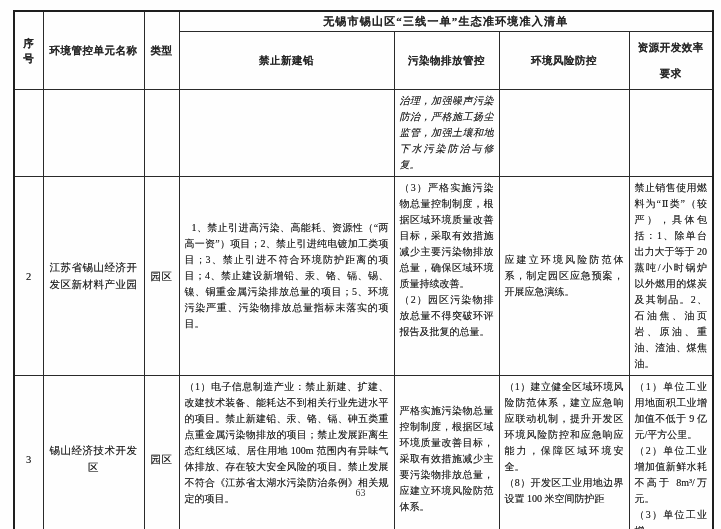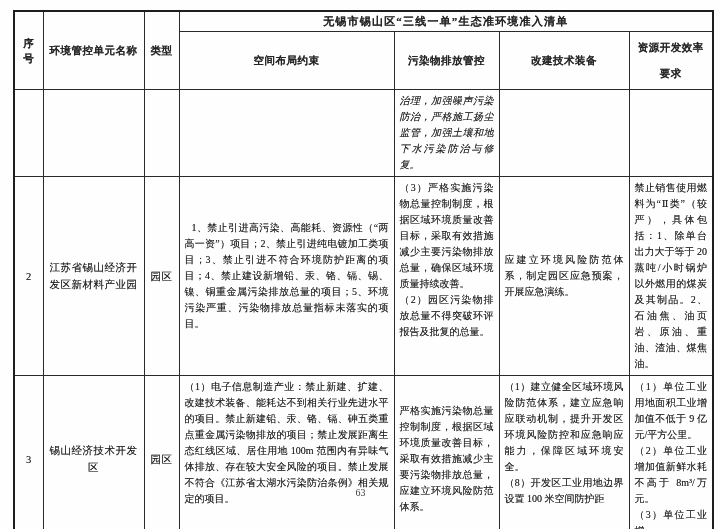--- a/index.html
+++ b/index.html
@@ -67,23 +67,23 @@
 
     <tbody>
         <tr class="hdr-top">
       <th rowspan="2">序号</th>
       <th rowspan="2">环境管控单元名称</th>
       <th rowspan="2">类型</th>
       <th colspan="4" class="title-cell">无锡市锡山区“三线一单”生态准环境准入清单</th>
     </tr>
 
     <tr class="hdr-sub">
-      <th>空间布局约束</th>
+      <th>禁止新建铅</th>
       <th>污染物排放管控</th>
-      <th>改建技术装备</th>
+      <th>环境风险防控</th>
       <th class="req">资源开发效率要求</th>
     </tr>
 
     <tr class="r-cont">
       <td class="c"></td>
       <td class="c"></td>
       <td class="c"></td>
       <td class="t"></td>
       <td class="t">
         <div class="para">治理，加强噪声污染防治，严格施工扬尘监管，加强土壤和地下水污染防治与修复。</div>

